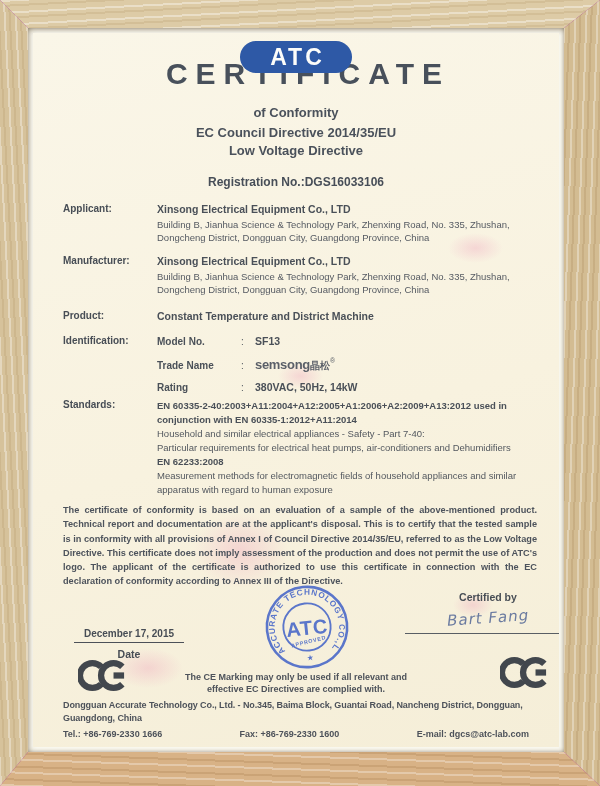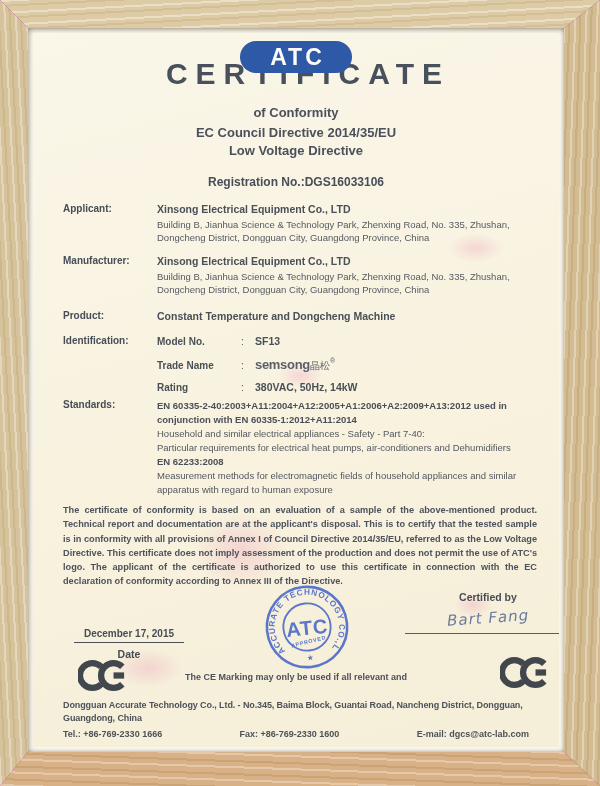--- a/index.html
+++ b/index.html
@@ -48,21 +48,21 @@
   .name{font-size:10.5px;font-weight:bold;color:#4a5058;}
   .addr{font-size:9.5px;line-height:13px;margin-top:3px;color:#555a62;}
   .prod{font-size:10.5px;font-weight:bold;color:#4a5058;}
 
   .ident-grid{display:grid;row-gap:8px;}
   .ident-row{display:grid;grid-template-columns:84px 14px 1fr;align-items:baseline;}
   .ident-name{font-size:10px;font-weight:bold;color:#4a5058;}
   .ident-colon{font-size:10px;color:#555a62;}
   .ident-val{font-size:10.5px;font-weight:bold;color:#4a5058;}
   .tn-latin{font-size:13px;font-weight:bold;letter-spacing:-.3px;color:#5a5f68;}
-  .tn-cjk{font-size:10px;font-weight:normal;color:#5a5f68;}
+  .tn-cjk{font-size:10px;font-weight:bold;color:#5a5f68;}
   .tn-reg{font-size:7px;vertical-align:super;color:#5a5f68;}
 
   .sl{font-size:9.5px;line-height:14px;color:#53585f;}
   .sl.b{font-weight:bold;color:#4a5058;}
 
   .declaration{position:absolute;top:470px;left:30px;right:22px;margin:0;font-size:9.2px;font-weight:bold;
     line-height:14.3px;text-align:justify;color:#4d535c;}
 
   .certified{position:absolute;top:558px;left:380px;width:150px;text-align:center;
     font-size:10.5px;font-weight:bold;color:#474d55;}
@@ -128,21 +128,21 @@
       <div class="row row-manufacturer">
         <div class="lbl">Manufacturer:</div>
         <div>
           <div class="name">Xinsong Electrical Equipment Co., LTD</div>
           <div class="addr">Building B, Jianhua Science &amp; Technology Park, Zhenxing Road, No. 335, Zhushan, Dongcheng District, Dongguan City, Guangdong Province, China</div>
         </div>
       </div>
 
       <div class="row row-product">
         <div class="lbl">Product:</div>
-        <div class="prod">Constant Temperature and Dongcheng Machine</div>
+        <div class="prod">Constant Temperature and District Machine</div>
       </div>
 
       <div class="row row-ident">
         <div class="lbl">Identification:</div>
         <div class="ident-grid">
           <div class="ident-row">
             <span class="ident-name">Model No.</span>
             <span class="ident-colon">:</span>
             <span class="ident-val">SF13</span>
           </div>
@@ -203,20 +203,21 @@
         <path d="M74,33 L96,33" stroke="#42474d" stroke-width="13"></path>
       </svg>
       <svg class="ce ce-right" width="48" height="33" viewBox="0 0 100 66">
         <path d="M48.4,14.6 A26,26 0 1 0 48.4,51.4" fill="none" stroke="#42474d" stroke-width="13"></path>
         <path d="M92.4,14.6 A26,26 0 1 0 92.4,51.4" fill="none" stroke="#42474d" stroke-width="13"></path>
         <path d="M74,33 L96,33" stroke="#42474d" stroke-width="13"></path>
       </svg>
 
       <div class="notice">
         <div>The CE Marking may only be used if all relevant and</div>
+        <div>effective EC Directives are complied with.</div>
       </div>
 
       <div class="footer-address">Dongguan Accurate Technology Co., Ltd. - No.345, Baima Block, Guantai Road, Nancheng District, Dongguan, Guangdong, China</div>
 
       <div class="contacts">
         <span>Tel.: +86-769-2330 1666</span>
         <span>Fax: +86-769-2330 1600</span>
         <span>E-mail: dgcs@atc-lab.com</span>
       </div>
 

